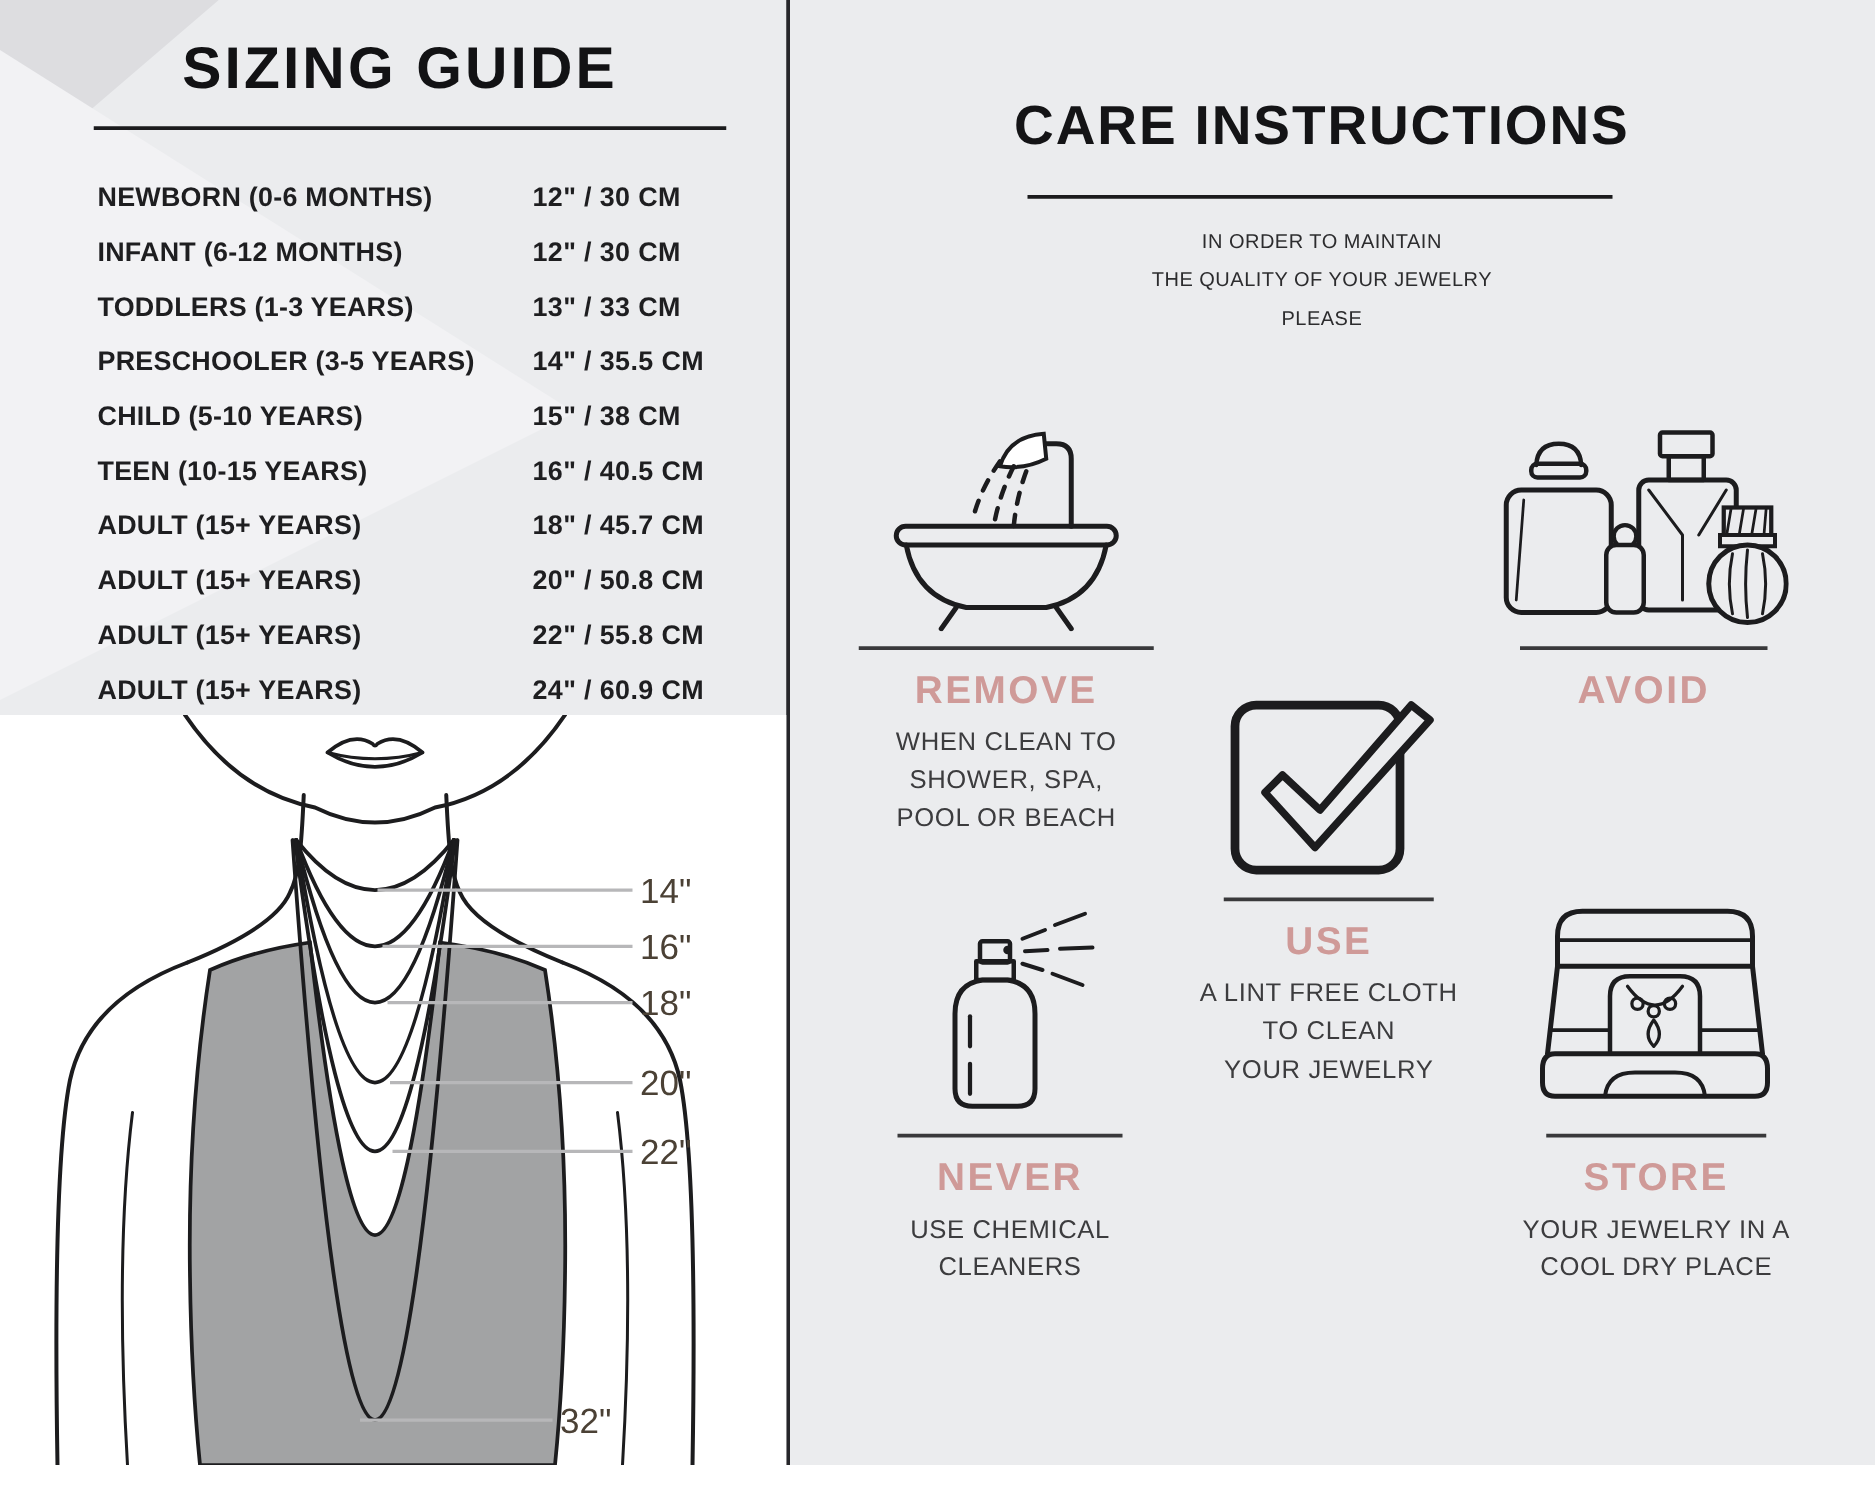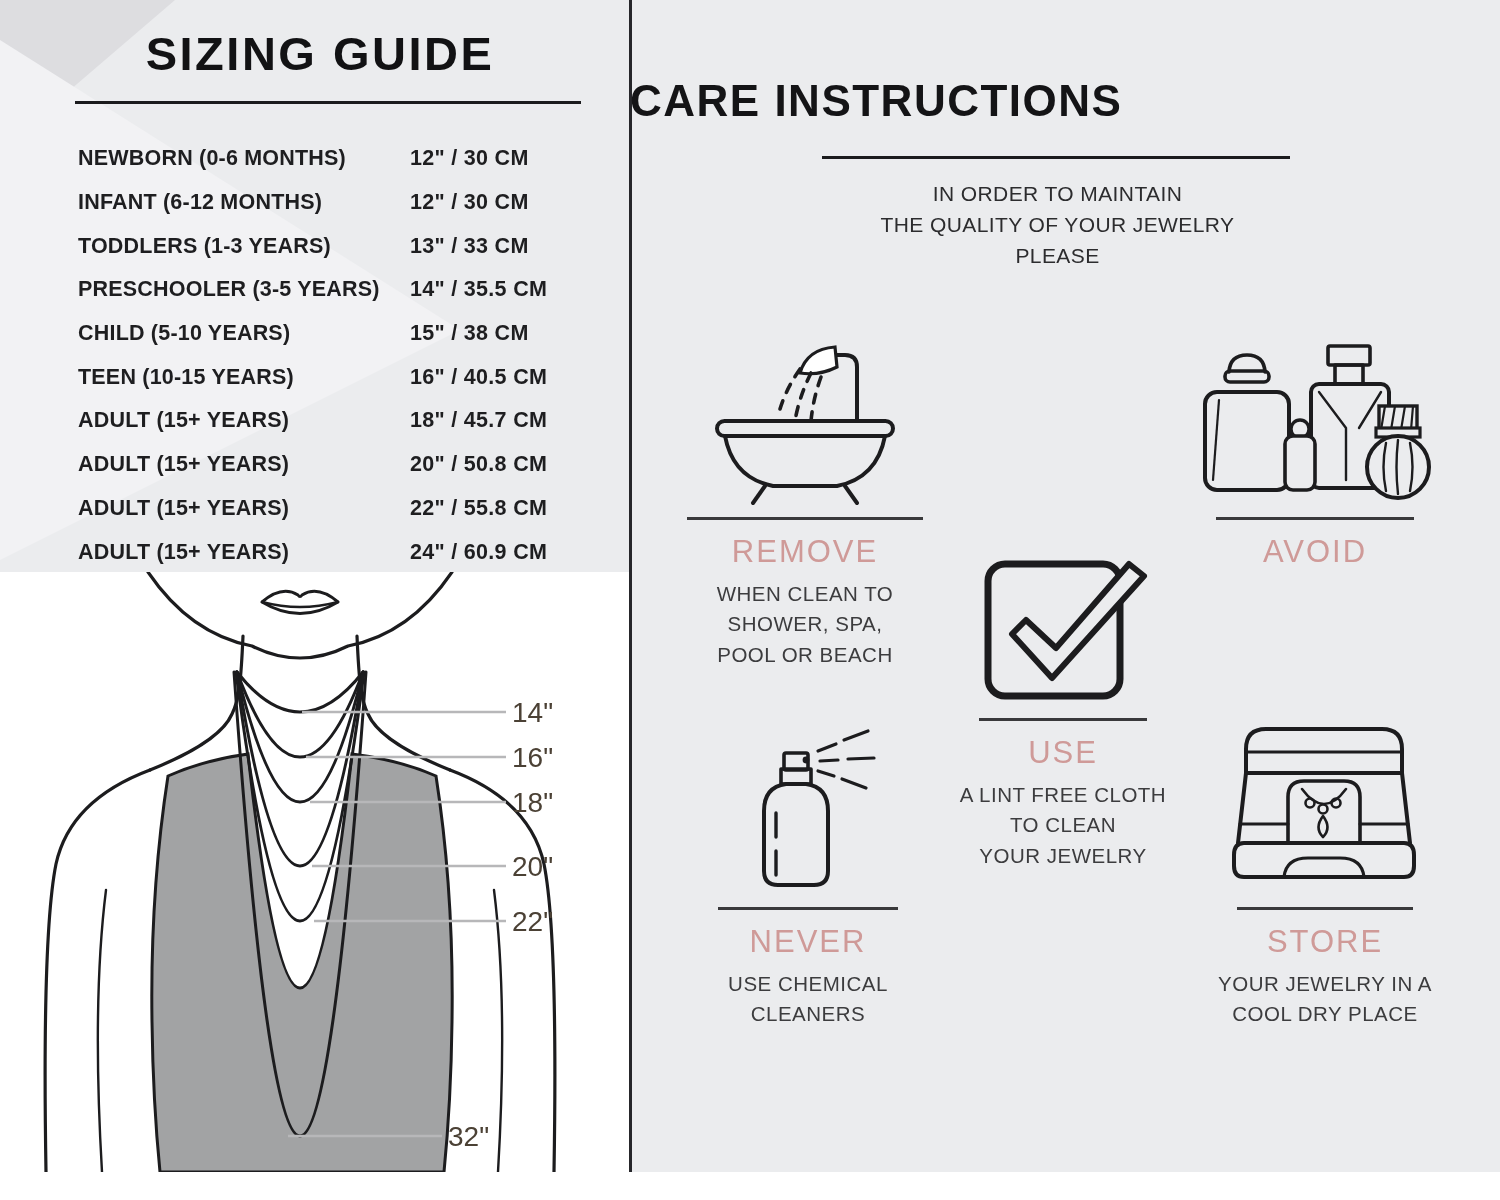--- a/index.html
+++ b/index.html
@@ -16,38 +16,38 @@
             background:#f2f2f4; clip-path:polygon(0 10px, 460px 300px, 0 530px); }
 
   .divider { position:absolute; left:629px; top:0; width:3px; height:1172px; background:#26262a; }
 
   
   .sizing-title { position:absolute; left:40px; top:26px; width:560px; text-align:center;
                   font-size:47px; font-weight:bold; letter-spacing:2.5px; color:#121214; }
   .sizing-rule { position:absolute; left:75px; top:101px; width:506px; height:3px; background:#1b1b1d; }
 
   .sizing-table { position:absolute; left:78px; top:137px; width:500px; }
-  .size-row { display:flex; align-items:center; height:43.7px; }
+  .size-row { display:flex; align-items:center; height:43.7px;gap:16px; }
   .size-row .lbl { width:332px; font-size:21.5px; font-weight:bold; color:#1e1e20; letter-spacing:0.2px; }
   .size-row .val { font-size:21.5px; font-weight:bold; color:#1e1e20; letter-spacing:0.3px; }
 
   .figure-box { position:absolute; left:0; top:572px; width:629px; height:600px; background:#ffffff; }
   .figure-box svg { display:block; }
 
   
-  .care-title { position:absolute; left:630px; top:76px; width:855px; text-align:left;
+  .care-title { position:absolute; left:630px; top:76px; width:855px; text-align:center;
                 font-size:44px; font-weight:bold; letter-spacing:1.5px; color:#141416; }
   .care-rule { position:absolute; left:822px; top:156px; width:468px; height:2.5px; background:#1b1b1d; }
   .care-subtitle { position:absolute; left:680px; top:178px; width:755px; text-align:center; }
-  .care-subtitle div { font-size:21px; color:#2c2c2e; line-height:31px; letter-spacing:0.4px; }
+  .care-subtitle div { font-size:16px; color:#2c2c2e; line-height:31px; letter-spacing:0.4px; }
 
   .care-item { position:absolute; width:320px; display:flex; flex-direction:column; align-items:center; }
   .care-icon { display:flex; align-items:flex-end; justify-content:center; width:100%; }
   .care-item-rule { height:2.5px; background:#39393b; margin-top:12px; }
-  .care-heading { font-size:31px; font-weight:normal; color:#cf9a98; letter-spacing:2px; margin-top:14px; }
+  .care-heading { font-size:31px; font-weight:bold; color:#cf9a98; letter-spacing:2px; margin-top:14px; }
   .care-line { font-size:20.5px; color:#3c3c3e; line-height:30.5px; letter-spacing:0.5px; text-align:center; }
   .care-lines { margin-top:9px; }
 
   .item-remove { left:645px; top:345px; }
   .item-remove .care-icon { height:160px; }
   .item-avoid { left:1155px; top:340px; }
   .item-avoid .care-icon { height:165px; }
   .item-use { left:903px; top:538px; }
   .item-use .care-icon { height:168px; }
   .item-never { left:648px; top:710px; }

